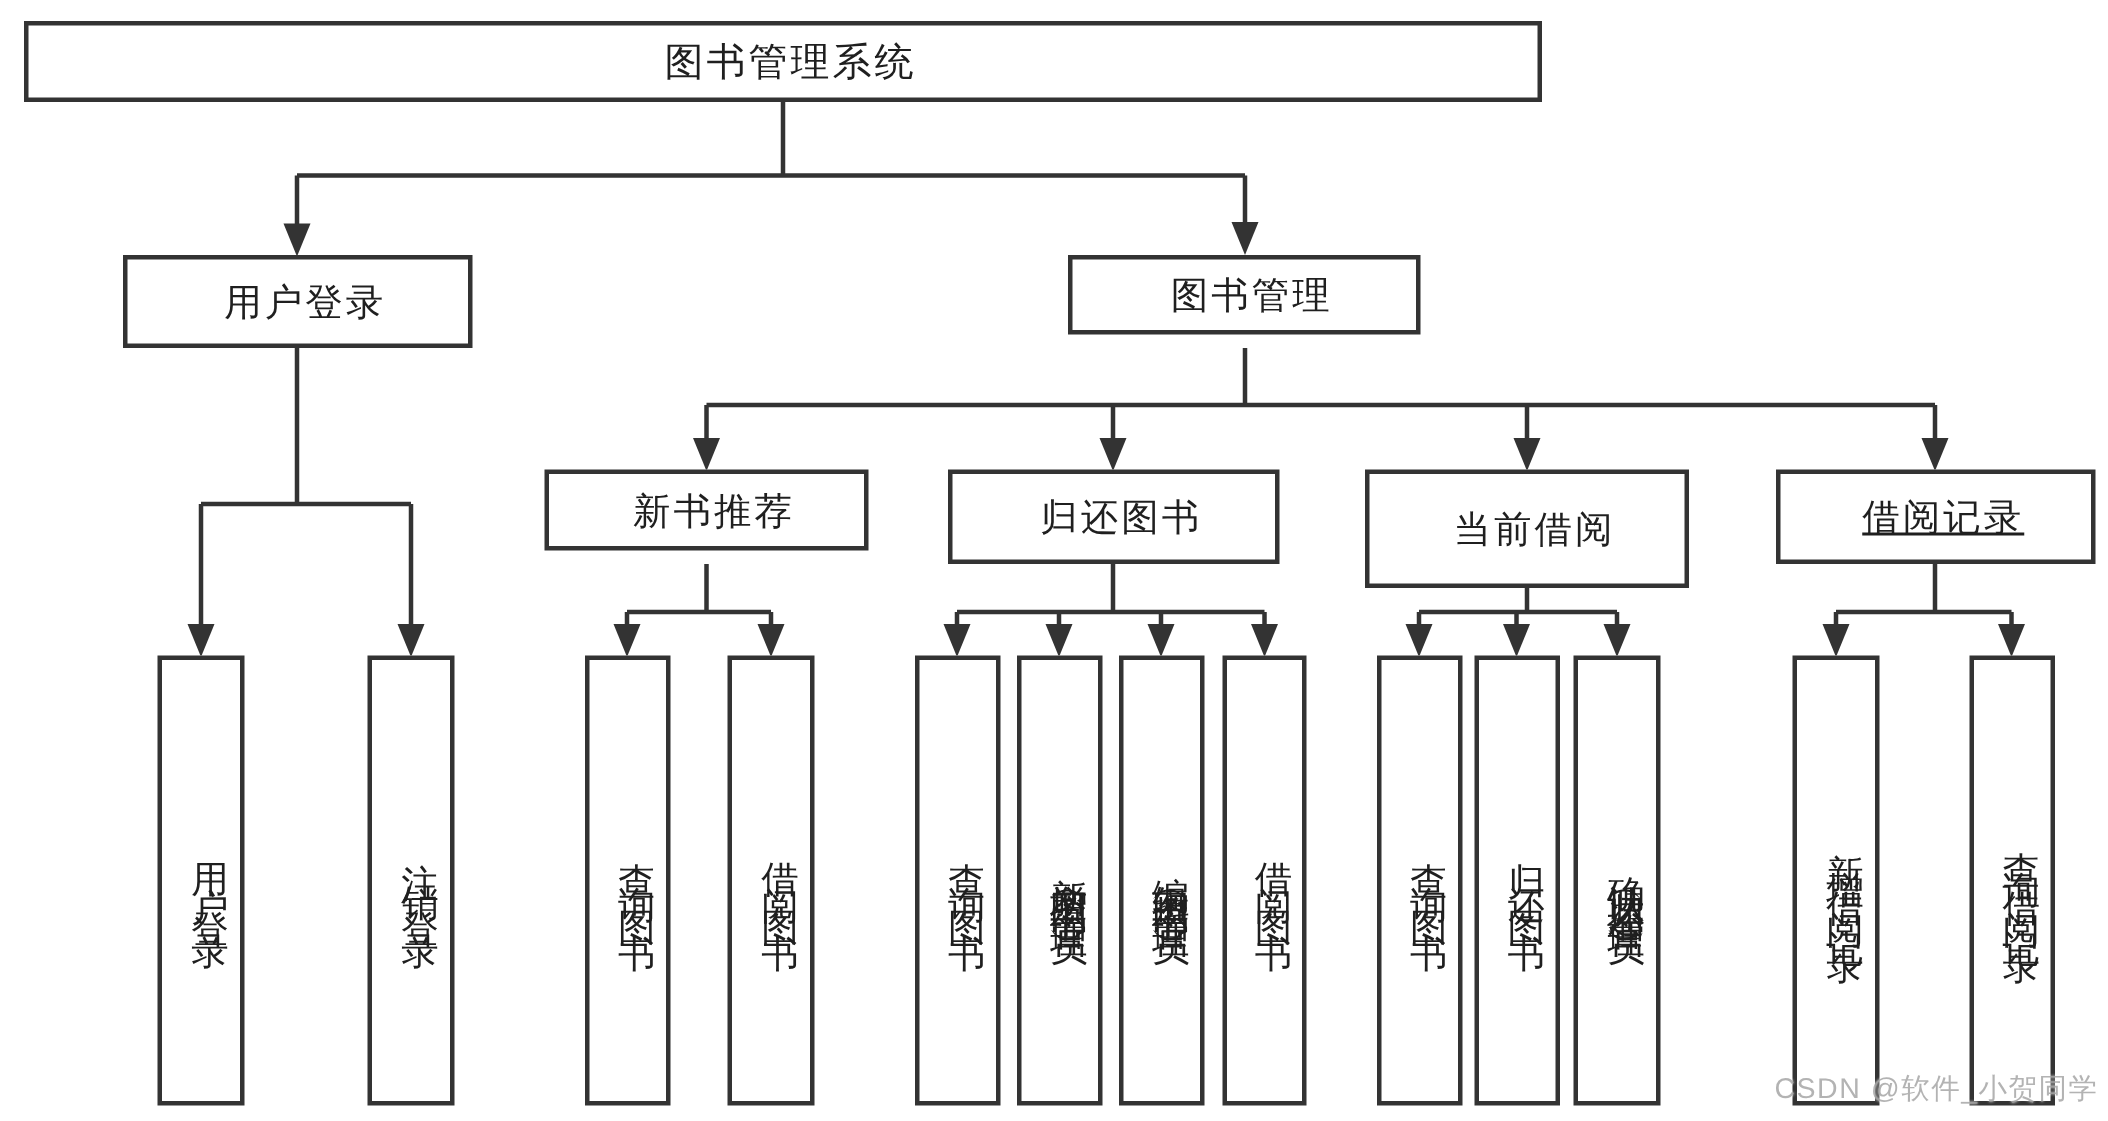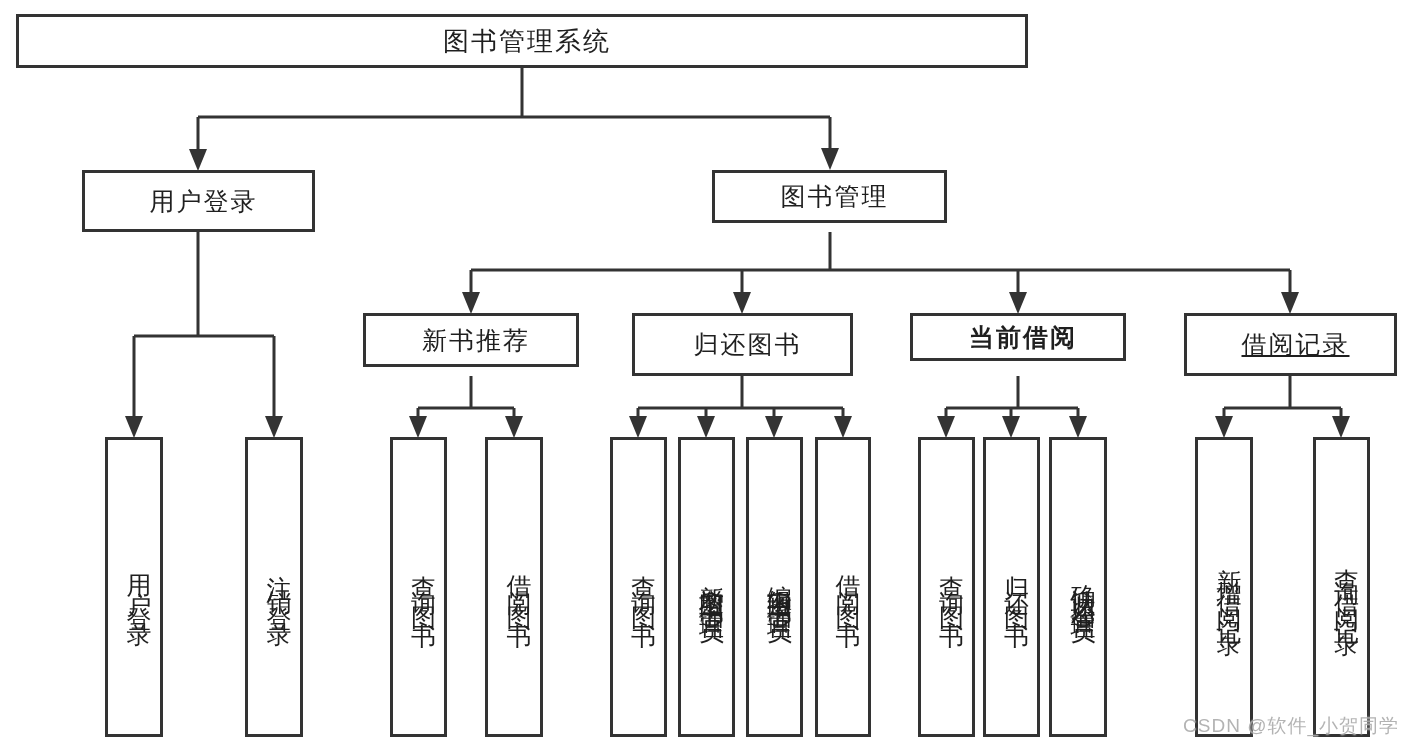--- a/index.html
+++ b/index.html
@@ -36,21 +36,21 @@
   }
   .vbox.med span  { letter-spacing: 13px; }
   .vbox.long span { letter-spacing: 5px; }
 
   
   #root       { left:16px;  top:14px;  width:1012px; height:54px; }
   #n-user     { left:82px;  top:170px; width:233px;  height:62px; }
   #n-mgmt     { left:712px; top:170px; width:235px;  height:53px; }
   #n-newbooks { left:363px; top:313px; width:216px;  height:54px; }
   #n-borrow   { left:632px; top:313px; width:221px;  height:63px; }
-  #n-current  { left:910px; top:313px; width:216px;  height:48px;font-weight:bold; }
+  #n-current  { left:910px; top:313px; width:216px;  height:79px; }
   #n-records  { left:1184px;top:313px; width:213px;  height:63px;text-decoration:underline; }
   .leaf { top: 437px; height: 300px; }
   #l-u1 { left:105px;  width:58px; }
   #l-u2 { left:245px;  width:58px; }
   #l-n1 { left:390px;  width:57px; }
   #l-n2 { left:485px;  width:58px; }
   #l-b1 { left:610px;  width:57px; }
   #l-b2 { left:678px;  width:57px; }
   #l-b3 { left:746px;  width:57px; }
   #l-b4 { left:815px;  width:56px; }

